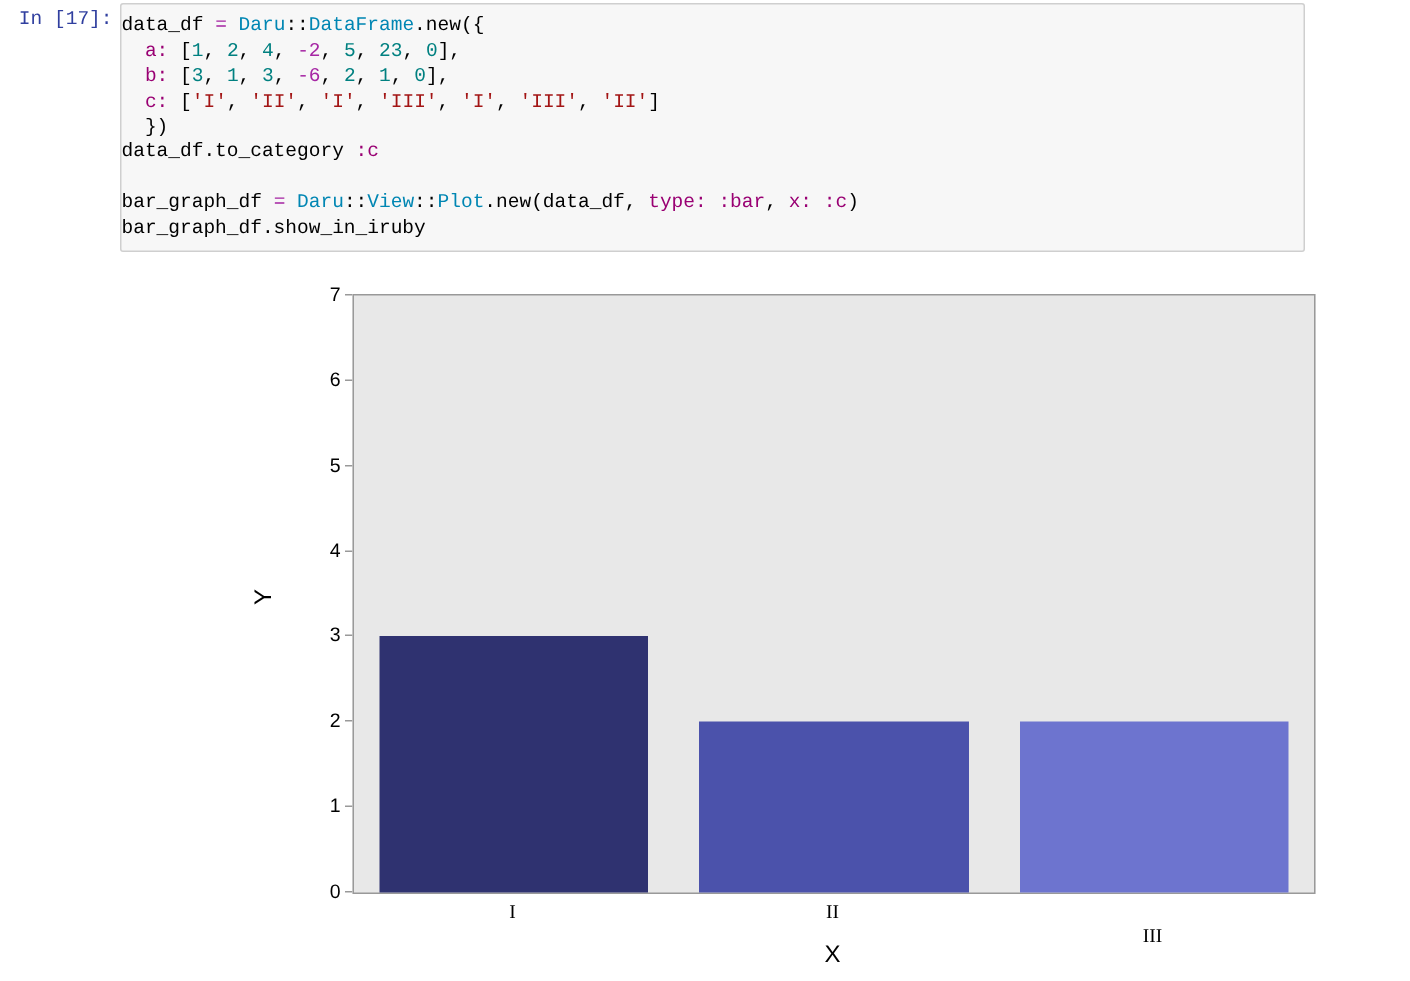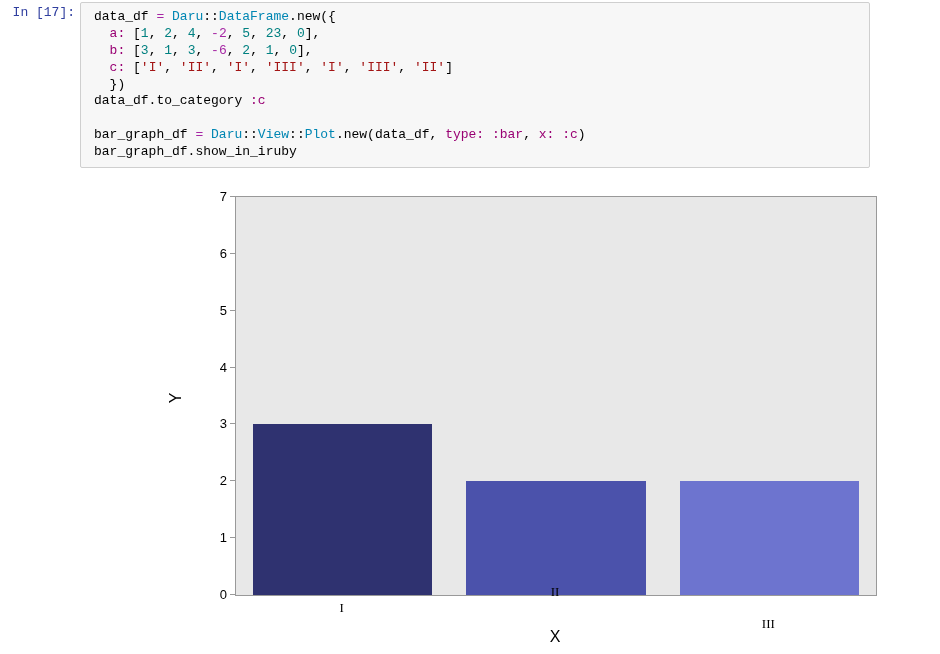--- a/index.html
+++ b/index.html
@@ -21,21 +21,21 @@
     padding: 5px 5px 5px 0;
     font-family: Menlo, Monaco, "Courier New", monospace;
     font-size: 13px;
     color: #303F9F;
   }
   .input-area {
     flex: 1;
     background: #f7f7f7;
     border: 1px solid #cfcfcf;
     border-radius: 2px;
-    padding: 6px 6px 6px 13px;
+    padding: 6px 6px 6px 0;
     margin: 2px 2px 2px 0;
   }
   pre.code {
     margin: 0;
     font-family: Menlo, Monaco, "Courier New", monospace;
     font-size: 13px;
     line-height: 1.3;
     white-space: pre;
   }
   .tok-op    { color: #a626a4; }
@@ -160,18 +160,18 @@
           <div class="tick" style="top: 0px;"></div>
         </div>
       </div>
     <div class="plot-area" id="plot-area">
         <div class="bar" style="left: 17.0667px; width: 179.2px; height: 170.571px; background: rgb(47, 50, 112);"></div>
         <div class="bar" style="left: 230.4px; width: 179.2px; height: 113.714px; background: rgb(75, 82, 171);"></div>
         <div class="bar" style="left: 443.733px; width: 179.2px; height: 113.714px; background: rgb(109, 116, 207);"></div>
       </div>
     <div id="xticks-holder">
         <div class="xtick" style="left: 266.667px; top: 416px;">I</div>
-        <div class="xtick" style="left: 480px; top: 400px;">II</div>
+        <div class="xtick" style="left: 480px; top: 416px;">II</div>
         <div class="xtick" style="left: 693.333px; top: 432px;">III</div>
       </div>
     <div class="xlabel" style="left:480px; top:444px;">X</div>
   </div>
 </div>
 
 </body></html>

